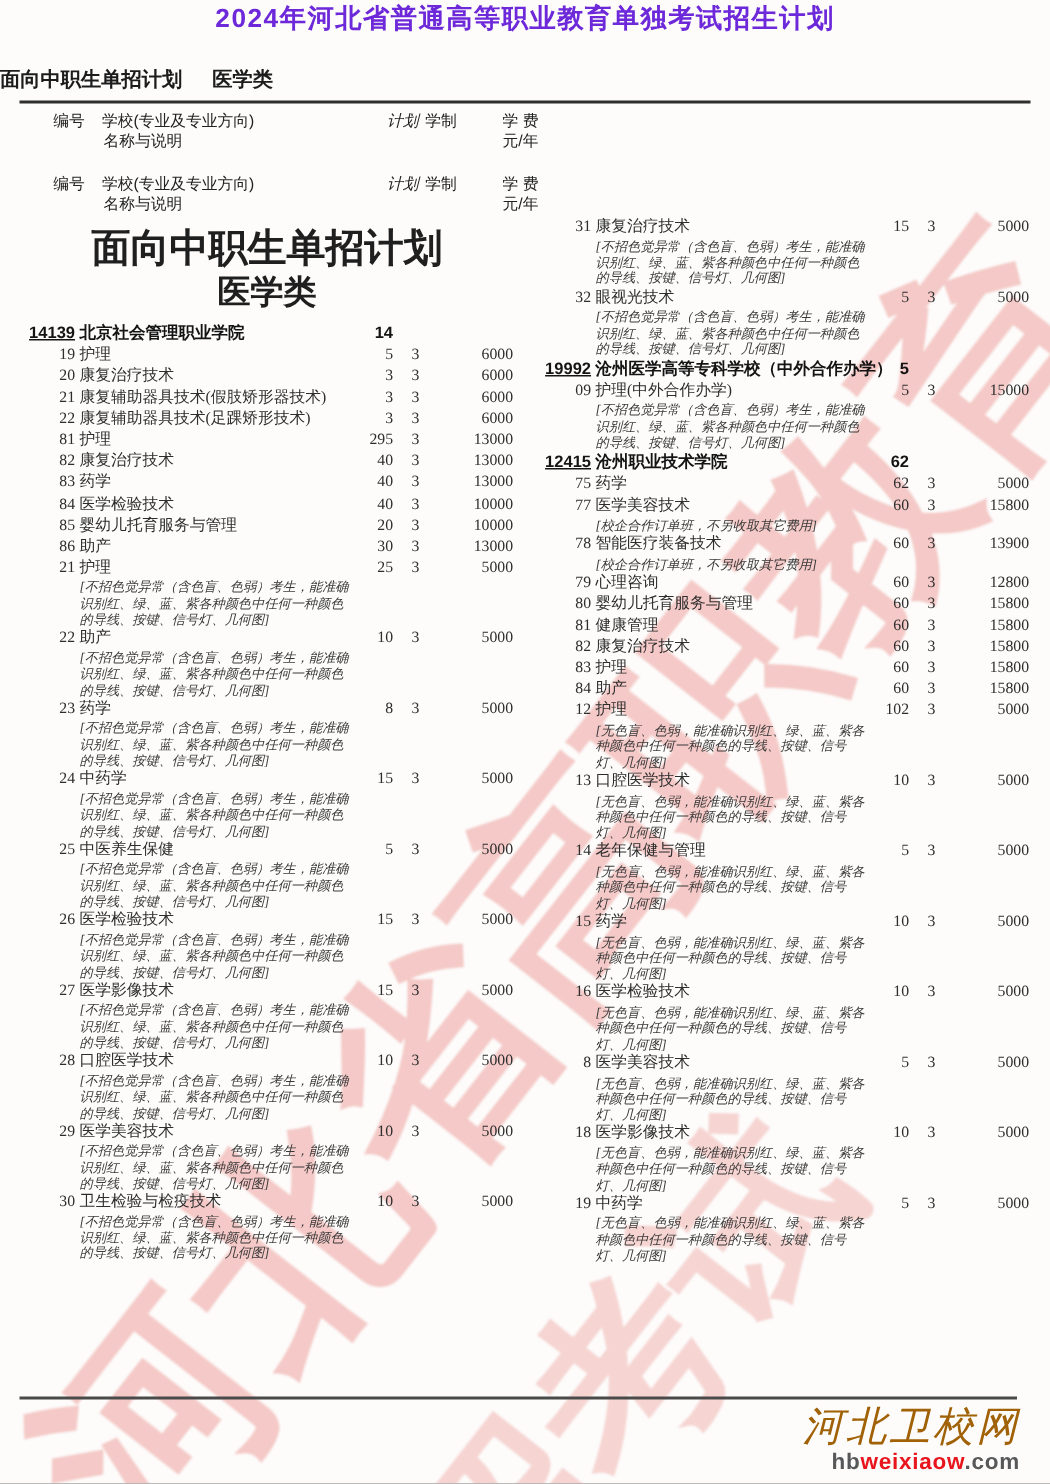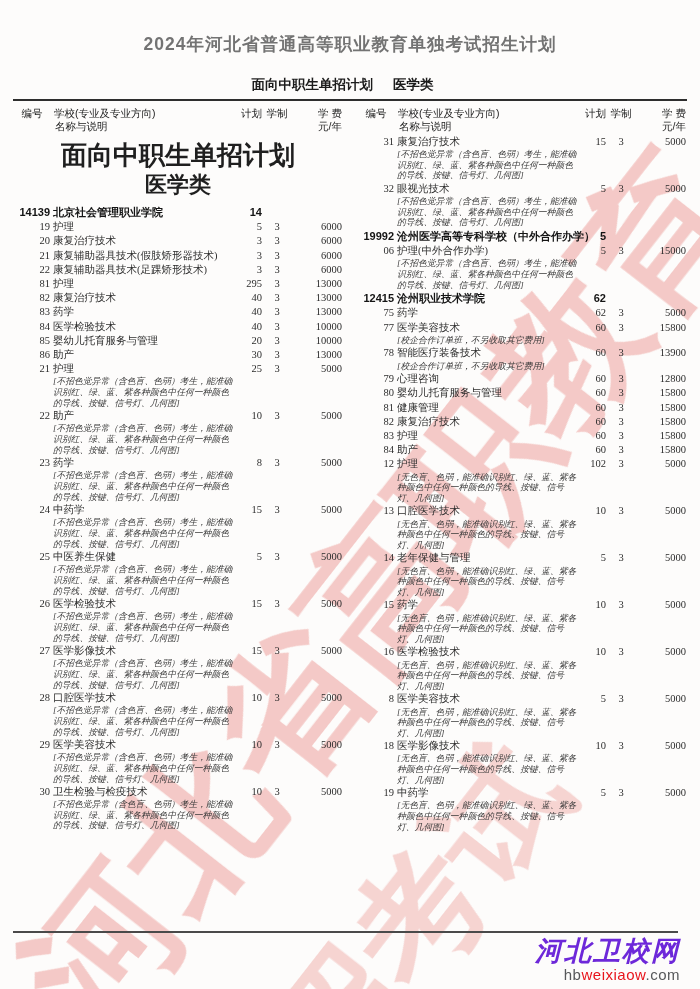--- a/index.html
+++ b/index.html
@@ -3,41 +3,41 @@
 <meta charset="utf-8">
 <style>
   html,body { margin:0; padding:0; background:#888; }
   .page {
     position:relative; width:700px; height:989px; margin:0 auto;
     background:#fdfcfb; overflow:hidden; color:#2d2d2d;
     font-family:"Liberation Serif", serif;
   }
   
   .doc-title {
-    padding-top:32px; text-align:center;
+    text-align:center;
     font-family:"Liberation Sans", sans-serif;
-    font-weight:bold; font-size:17.5px; letter-spacing:1px; color:#737373;
+    font-weight:bold; font-size:17.5px; letter-spacing:1px; color:#6d28d9;
   }
   .subtitle {
-    margin-top:20px; padding-right:15px; text-align:center;
+    margin-top:20px; padding-right:15px; text-align:left;
     font-family:"Liberation Sans", sans-serif;
     font-weight:bold; font-size:13.5px; color:#1c1c1c;
   }
   .subtitle .gap { display:inline-block; width:20px; }
   .top-rule { margin:5px 13px 0 13px; border-top:2px solid #2e2e2e; height:0; }
-  .header-row { display:flex; gap:16px; padding:6px 14px 0 14px; }
+  .header-row { display:flex; gap:16px; padding:6px 14px 0 28px;flex-direction:column; }
   .header-set {
     width:331px; display:grid; grid-template-columns:36px 1fr 32px 24px 50px;
     column-gap:3px; font-family:"Liberation Sans", sans-serif;
     font-size:10.5px; line-height:13px; color:#222; align-items:start;
   }
   .h-code { text-align:center; }
   .h-name { padding-left:1px; }
   .h-name .l2 { padding-left:1px; }
-  .h-plan { text-align:right; }
+  .h-plan { text-align:right;font-style:italic; }
   .h-years { text-align:center; }
   .h-fee { text-align:right; }
   
   .columns { display:flex; gap:16px; padding:2px 14px 0 14px; position:relative; z-index:2; }
   .tcol { width:331px; }
   .col-heading { text-align:center; margin:5px 0 7px 0; color:#1f1f1f; font-weight:600; }
   .col-heading .hl1 { font-size:26px; line-height:31px; }
   .col-heading .hl2 { font-size:22px; line-height:27px; }
   
   .row { margin:0;gap:28px; }
@@ -47,43 +47,43 @@
   }
   .prow .code { text-align:right; }
   .prow .plan { text-align:right; }
   .prow .years { text-align:center; }
   .prow .fee { text-align:right; }
   .srow {
     position:relative; padding-left:39px; font-family:"Liberation Sans", sans-serif;
     font-weight:bold; font-size:11px; line-height:15.2px; color:#141414;
     white-space:nowrap; margin-top:1px;
   }
-  .srow .code { position:absolute; left:0; width:36px; text-align:right; }
+  .srow .code { position:absolute; left:0; width:36px; text-align:right;text-decoration:underline; }
   .srow .total { position:absolute; right:80px; text-align:right; }
   .note {
     margin-left:39px; width:181px; font-size:8.8px; line-height:10.6px;
     font-style:italic; color:#3a3a3a; word-break:break-all; margin-bottom:1px;
   }
   
   .wm {
     position:absolute; z-index:1; white-space:nowrap; pointer-events:none;
     font-weight:bold; transform-origin:left top; filter:blur(0.6px);
     font-family:"Liberation Serif", serif;
   }
   .wm1 { left:-20px; top:945px; font-size:150px; transform:rotate(-52deg); color:rgba(228,118,112,0.38); }
   .wm2 { left:150px; top:1120px; font-size:130px; transform:rotate(-52deg); color:rgba(228,118,112,0.30); }
   
   .bottom-rule { position:absolute; left:13px; right:22px; bottom:56px; border-top:2px solid #4a4a4a; z-index:3; }
   .logo { position:absolute; right:20px; bottom:6px; text-align:right; z-index:3; }
   .logo-cn {
-    font-family:"Liberation Sans", sans-serif; font-weight:bold; font-style:italic;
-    font-size:27px; line-height:30px; color:#6d28d9; letter-spacing:2px;
+    font-family:"Liberation Sans", sans-serif; font-weight:normal; font-style:italic;
+    font-size:27px; line-height:30px; color:#a16207; letter-spacing:2px;
   }
   .logo-url {
-    font-family:"Liberation Sans", sans-serif; font-weight:normal;
+    font-family:"Liberation Sans", sans-serif; font-weight:bold;
     font-size:15px; line-height:17px; color:#57585a; letter-spacing:0.5px;
   }
   .logo-url .red { color:#e8151c; }
 </style>
 </head>
 <body>
 
 <div class="page">
 
   <div class="wm wm1">河北省高职教育</div>
@@ -299,21 +299,21 @@
           <div class="row prow">
             <span class="code">32</span>
             <span class="pname">眼视光技术</span>
             <span class="plan">5</span>
             <span class="years">3</span>
             <span class="fee">5000</span>
           </div>
           <div class="note">[不招色觉异常（含色盲、色弱）考生，能准确识别红、绿、蓝、紫各种颜色中任何一种颜色的导线、按键、信号灯、几何图]</div>
           <div class="row srow"><span class="code">19992</span><span class="sname">沧州医学高等专科学校（中外合作办学）</span><span class="total">5</span></div>
           <div class="row prow">
-            <span class="code">06</span>
+            <span class="code">09</span>
             <span class="pname">护理(中外合作办学)</span>
             <span class="plan">5</span>
             <span class="years">3</span>
             <span class="fee">15000</span>
           </div>
           <div class="note">[不招色觉异常（含色盲、色弱）考生，能准确识别红、绿、蓝、紫各种颜色中任何一种颜色的导线、按键、信号灯、几何图]</div>
           <div class="row srow"><span class="code">12415</span><span class="sname">沧州职业技术学院</span><span class="total">62</span></div>
           <div class="row prow">
             <span class="code">75</span>
             <span class="pname">药学</span>

